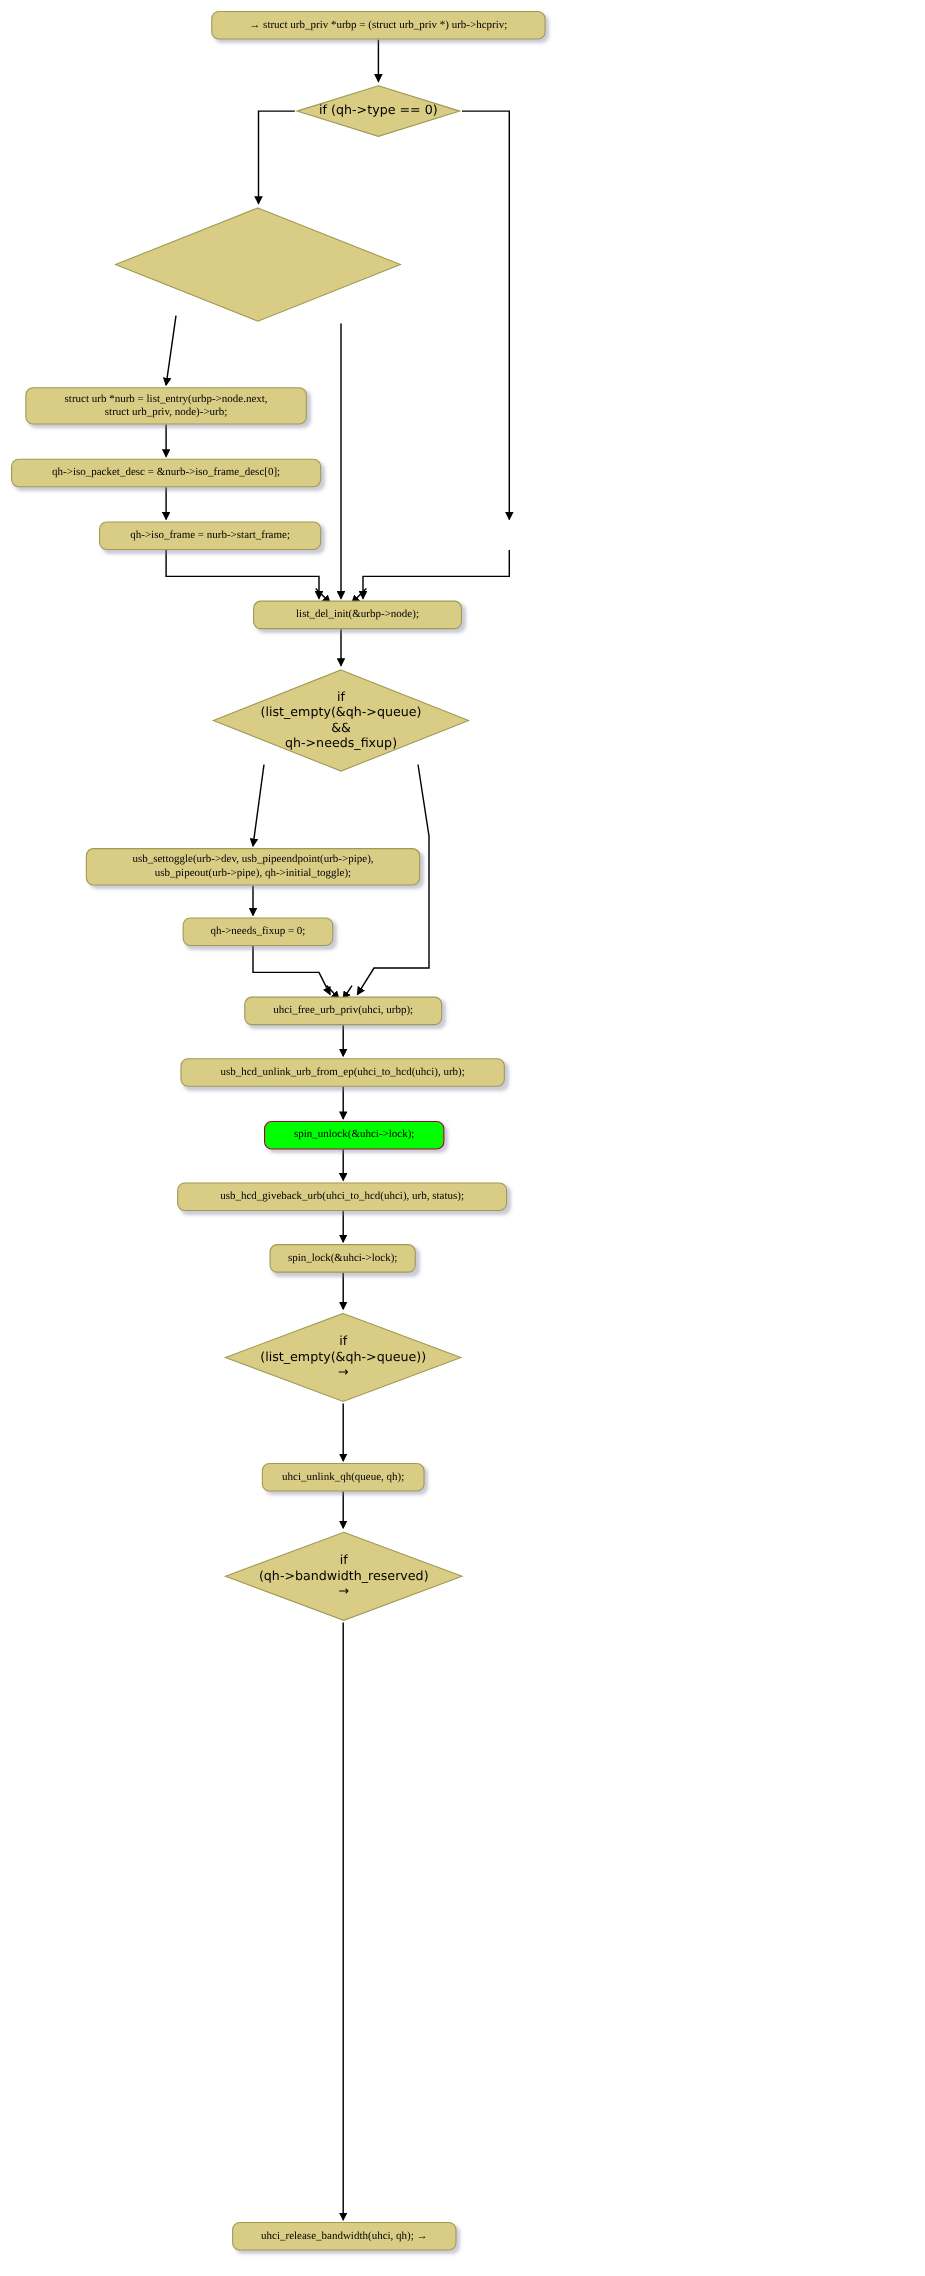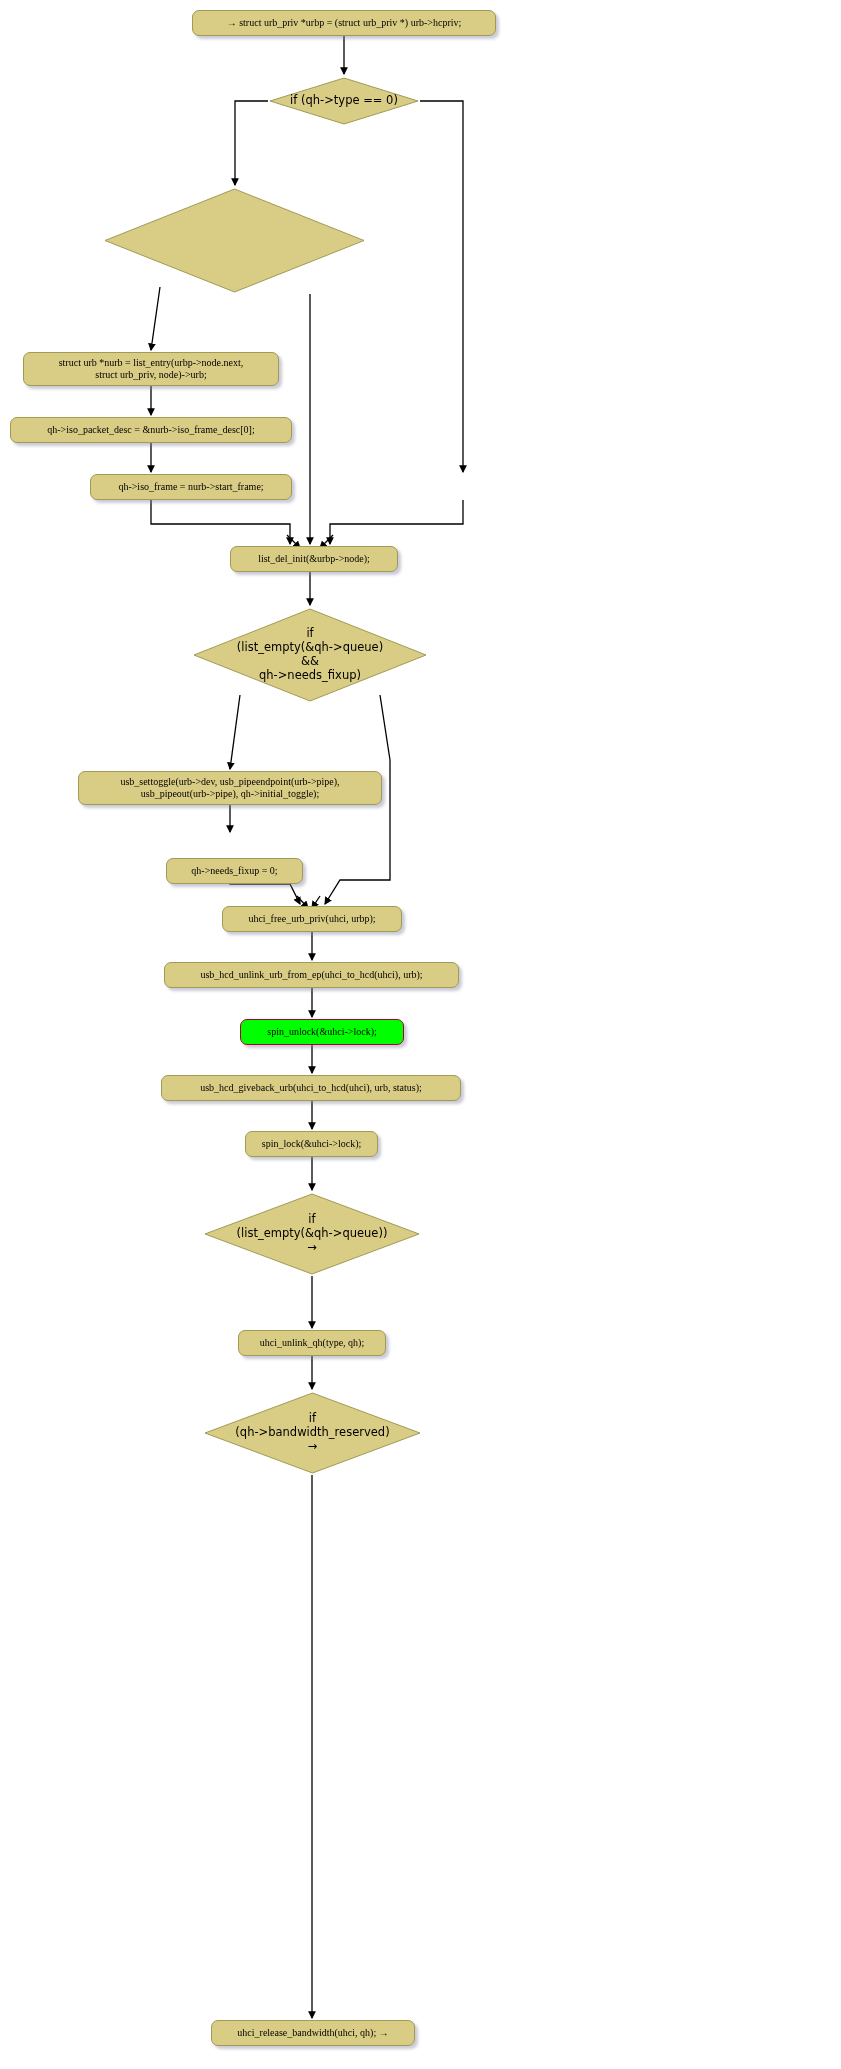--- a/index.html
+++ b/index.html
@@ -157,40 +157,40 @@
 
   <div class="node rect" style="left:10px; top:417px; width:282px; height:26px;">
     <span>qh-&gt;iso_packet_desc = &amp;nurb-&gt;iso_frame_desc[0];</span>
   </div>
 
   <div class="node rect" style="left:50px; top:474px; width:202px; height:26px;margin-left:40px;">
     <span>qh-&gt;iso_frame = nurb-&gt;start_frame;</span>
   </div>
 
 
-  <div class="node rect" style="left:230px; top:546px; width:168px; height:26px;">
+  <div class="node rect" style="left:230px; top:546px; width:190px; height:26px;">
     <span>list_del_init(&amp;urbp-&gt;node);</span>
   </div>
 
   <div class="node diamond" style="left:192px; top:607px; width:236px; height:96px;">
     <svg class="diamond-shape" viewBox="0 0 236 96" preserveAspectRatio="none">
       <polygon points="118,2 234,48 118,94 2,48" fill="#D9CC84" stroke="#A09A55" stroke-width="1"></polygon>
     </svg>
     <span class="diamond-label">if
 (list_empty(&amp;qh-&gt;queue)
 &amp;&amp;
 qh-&gt;needs_fixup)</span>
   </div>
 
   <div class="node rect" style="left:78px; top:771px; width:304px; height:34px;">
     <span>usb_settoggle(urb-&gt;dev, usb_pipeendpoint(urb-&gt;pipe),
 usb_pipeout(urb-&gt;pipe), qh-&gt;initial_toggle);</span>
   </div>
 
-  <div class="node rect" style="left:166px; top:834px; width:137px; height:26px;margin-top:24px;">
+  <div class="node rect" style="left:166px; top:834px; width:137px; height:26px;">
     <span>qh-&gt;needs_fixup = 0;</span>
   </div>
 
   <div class="node rect" style="left:222px; top:906px; width:180px; height:26px;">
     <span>uhci_free_urb_priv(uhci, urbp);</span>
   </div>
 
   <div class="node rect" style="left:164px; top:962px; width:295px; height:26px;">
     <span>usb_hcd_unlink_urb_from_ep(uhci_to_hcd(uhci), urb);</span>
   </div>
@@ -210,21 +210,21 @@
   <div class="node diamond" style="left:203px; top:1192px; width:218px; height:84px;">
     <svg class="diamond-shape" viewBox="0 0 218 84" preserveAspectRatio="none">
       <polygon points="109,2 216,42 109,82 2,42" fill="#D9CC84" stroke="#A09A55" stroke-width="1"></polygon>
     </svg>
     <span class="diamond-label">if
 (list_empty(&amp;qh-&gt;queue))
 →</span>
   </div>
 
   <div class="node rect" style="left:238px; top:1330px; width:148px; height:26px;">
-    <span>uhci_unlink_qh(type, qh);</span>
+    <span>uhci_unlink_qh(queue, qh);</span>
   </div>
 
   <div class="node diamond" style="left:203px; top:1391px; width:219px; height:84px;">
     <svg class="diamond-shape" viewBox="0 0 219 84" preserveAspectRatio="none">
       <polygon points="109.5,2 217,42 109.5,82 2,42" fill="#D9CC84" stroke="#A09A55" stroke-width="1"></polygon>
     </svg>
     <span class="diamond-label">if
 (qh-&gt;bandwidth_reserved)
 →</span>
   </div>

